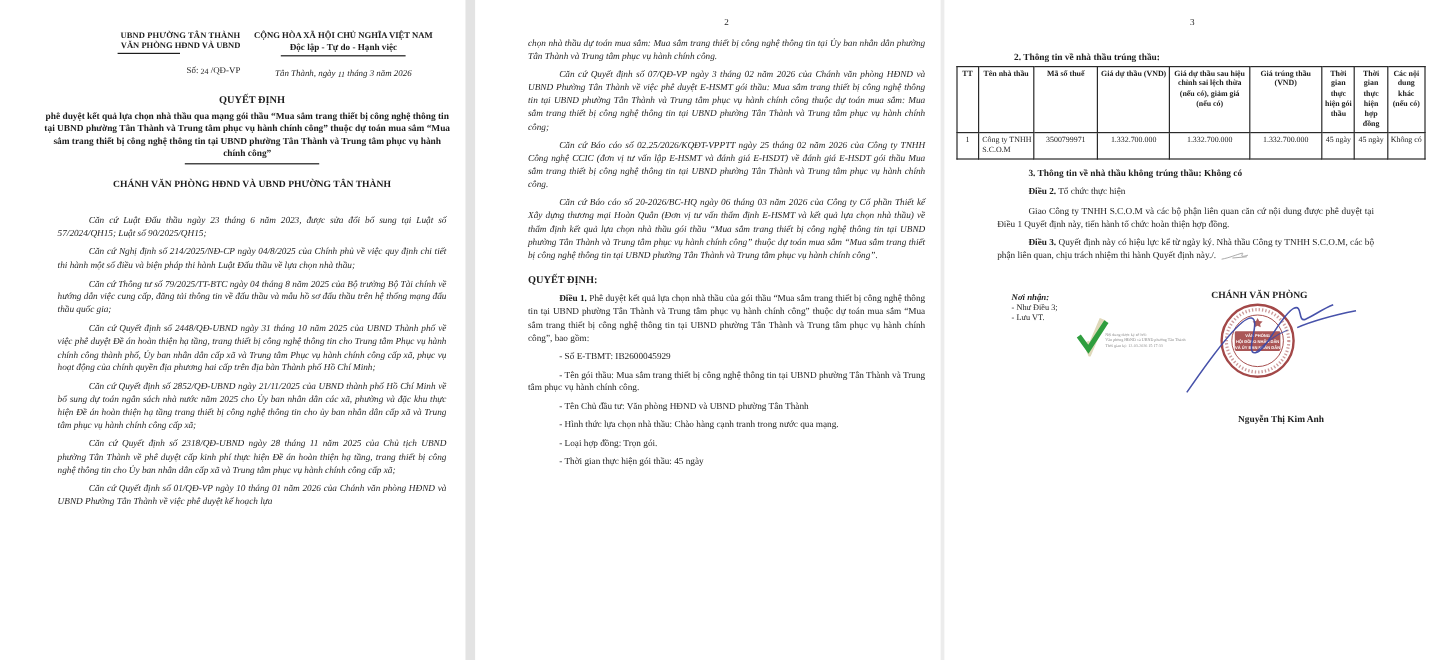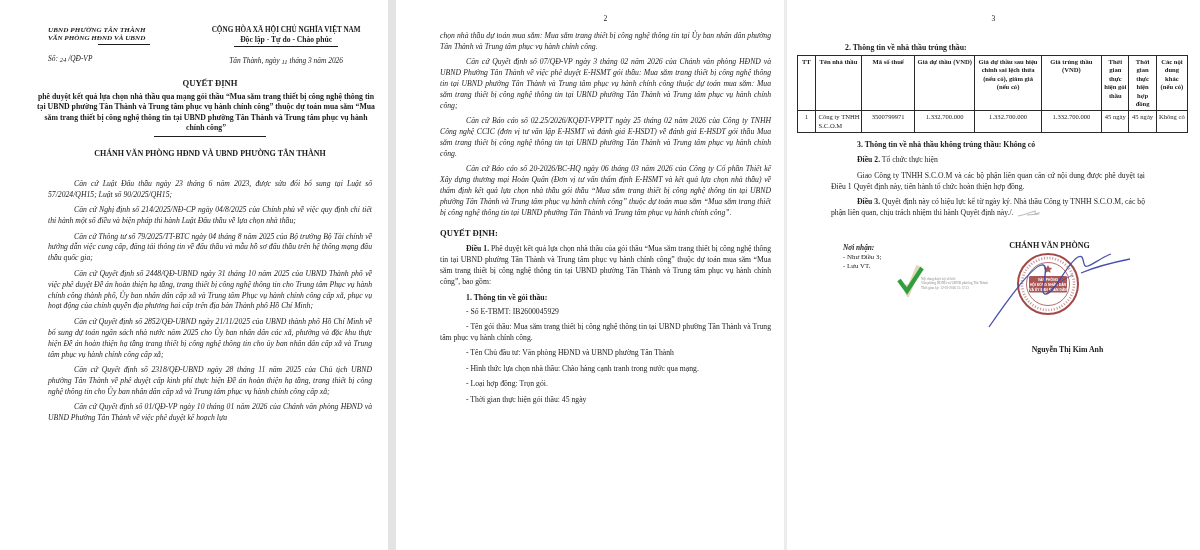--- a/index.html
+++ b/index.html
@@ -7,21 +7,21 @@
   body { font-family:"Liberation Serif","DejaVu Serif",serif; background:#e9e9e9; position:relative; overflow:hidden; color:#1c1c1c; }
   .canvas { position:relative; width:1200px; height:550px; background:#efefef; }
   .page { position:absolute; top:0; height:550px; background:#ffffff; overflow:hidden; }
   .pg1 { left:0; width:388px; padding:26px 16px 0 48px; }
   .gap1 { position:absolute; top:0; left:388px; width:8px; height:550px; background:#e3e3e3; }
   .pg2 { left:396px; width:388px; padding:14px 13px 0 44px; }
   .gap2 { position:absolute; top:0; left:784px; width:3px; height:550px; background:#ececec; }
   .pg3 { left:787px; width:413px; padding:14px 0 0 0; }
 
   .hdr { display:flex; }
-  .hdr-left { width:47%; text-align:left;font-style:italic; }
+  .hdr-left { width:47%; text-align:right; }
   .hdr-right { width:53%; text-align:center; }
   .org1 { font-size:7.1px; font-weight:bold; letter-spacing:.1px; }
   .org2 { font-size:7.1px; font-weight:bold; }
   .u-short { width:52px; border-bottom:.8px solid #1c1c1c; margin:1.5px auto 0 auto; }
   .u-med { width:104px; border-bottom:.8px solid #1c1c1c; margin:1.5px auto 0 auto; }
   .doc-no { font-size:7.4px; margin-top:9px; }
   .fill-in { font-size:6.6px; position:relative; top:1px; }
   .nat1 { font-size:7.2px; font-weight:bold; }
   .nat2 { font-size:7.6px; font-weight:bold; margin-top:1px; }
   .dateline { font-size:7.4px; font-style:italic; margin-top:9px; }
@@ -77,21 +77,21 @@
         <div class="org2">VĂN PHÒNG HĐND VÀ UBND</div>
         <div class="u-short"></div>
         <div class="doc-no">
           <span>Số:</span>
           <span class="fill-in">24</span>
           <span>/QĐ-VP</span>
         </div>
       </div>
       <div class="hdr-right">
         <div class="nat1">CỘNG HÒA XÃ HỘI CHỦ NGHĨA VIỆT NAM</div>
-        <div class="nat2">Độc lập - Tự do - Chào phúc</div>
+        <div class="nat2">Độc lập - Tự do - Hạnh việc</div>
         <div class="u-med"></div>
         <div class="dateline">
           <span>Tân Thành, ngày</span>
           <span class="fill-in">11</span>
           <span>tháng 3 năm 2026</span>
         </div>
       </div>
     </div>
 
     <div class="doc-title">QUYẾT ĐỊNH</div>
@@ -117,21 +117,20 @@
 
     <p class="recital no-indent">chọn nhà thầu dự toán mua sắm: Mua sắm trang thiết bị công nghệ thông tin tại Ủy ban nhân dân phường Tân Thành và Trung tâm phục vụ hành chính công.</p>
     <p class="recital">Căn cứ Quyết định số 07/QĐ-VP ngày 3 tháng 02 năm 2026 của Chánh văn phòng HĐND và UBND Phường Tân Thành về việc phê duyệt E-HSMT gói thầu: Mua sắm trang thiết bị công nghệ thông tin tại UBND phường Tân Thành và Trung tâm phục vụ hành chính công thuộc dự toán mua sắm: Mua sắm trang thiết bị công nghệ thông tin tại UBND phường Tân Thành và Trung tâm phục vụ hành chính công;</p>
     <p class="recital">Căn cứ Báo cáo số 02.25/2026/KQĐT-VPPTT ngày 25 tháng 02 năm 2026 của Công ty TNHH Công nghệ CCIC (đơn vị tư vấn lập E-HSMT và đánh giá E-HSDT) về đánh giá E-HSDT gói thầu Mua sắm trang thiết bị công nghệ thông tin tại UBND phường Tân Thành và Trung tâm phục vụ hành chính công.</p>
     <p class="recital">Căn cứ Báo cáo số 20-2026/BC-HQ ngày 06 tháng 03 năm 2026 của Công ty Cổ phần Thiết kế Xây dựng thương mại Hoàn Quân (Đơn vị tư vấn thẩm định E-HSMT và kết quả lựa chọn nhà thầu) về thẩm định kết quả lựa chọn nhà thầu gói thầu “Mua sắm trang thiết bị công nghệ thông tin tại UBND phường Tân Thành và Trung tâm phục vụ hành chính công” thuộc dự toán mua sắm “Mua sắm trang thiết bị công nghệ thông tin tại UBND phường Tân Thành và Trung tâm phục vụ hành chính công”.</p>
 
     <div class="qd-heading">QUYẾT ĐỊNH:</div>
 
     <p class="body-p"><span class="art-label">Điều 1.</span> <span>Phê duyệt kết quả lựa chọn nhà thầu của gói thầu “Mua sắm trang thiết bị công nghệ thông tin tại UBND phường Tân Thành và Trung tâm phục vụ hành chính công” thuộc dự toán mua sắm “Mua sắm trang thiết bị công nghệ thông tin tại UBND phường Tân Thành và Trung tâm phục vụ hành chính công”, bao gồm:</span></p>
 
-    <p class="bold-line">1. Thông tin về gói thầu:</p>
 
     <p class="bullet">- Số E-TBMT: IB2600045929</p>
     <p class="bullet">- Tên gói thầu: Mua sắm trang thiết bị công nghệ thông tin tại UBND phường Tân Thành và Trung tâm phục vụ hành chính công.</p>
     <p class="bullet">- Tên Chủ đầu tư: Văn phòng HĐND và UBND phường Tân Thành</p>
     <p class="bullet">- Hình thức lựa chọn nhà thầu: Chào hàng cạnh tranh trong nước qua mạng.</p>
     <p class="bullet">- Loại hợp đồng: Trọn gói.</p>
     <p class="bullet">- Thời gian thực hiện gói thầu: 45 ngày</p>
   </div>
 
   <div class="gap2"></div>

